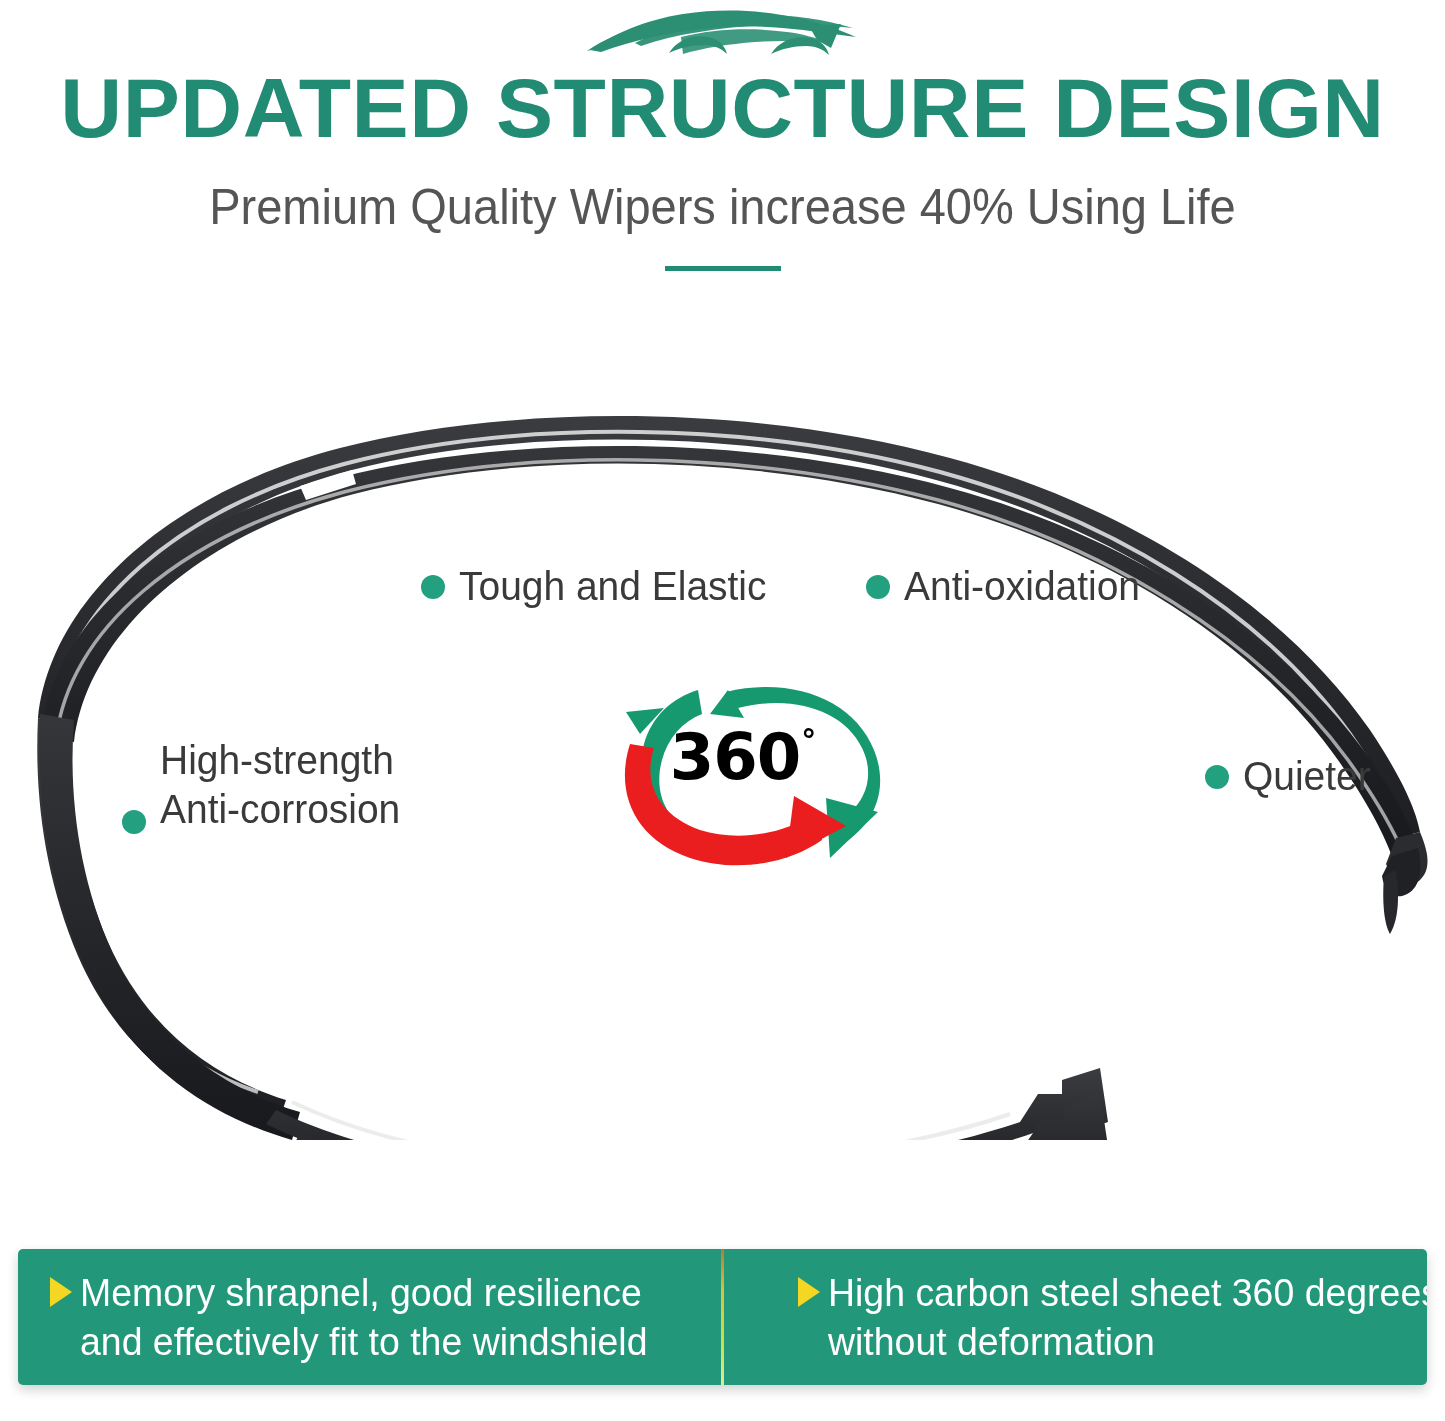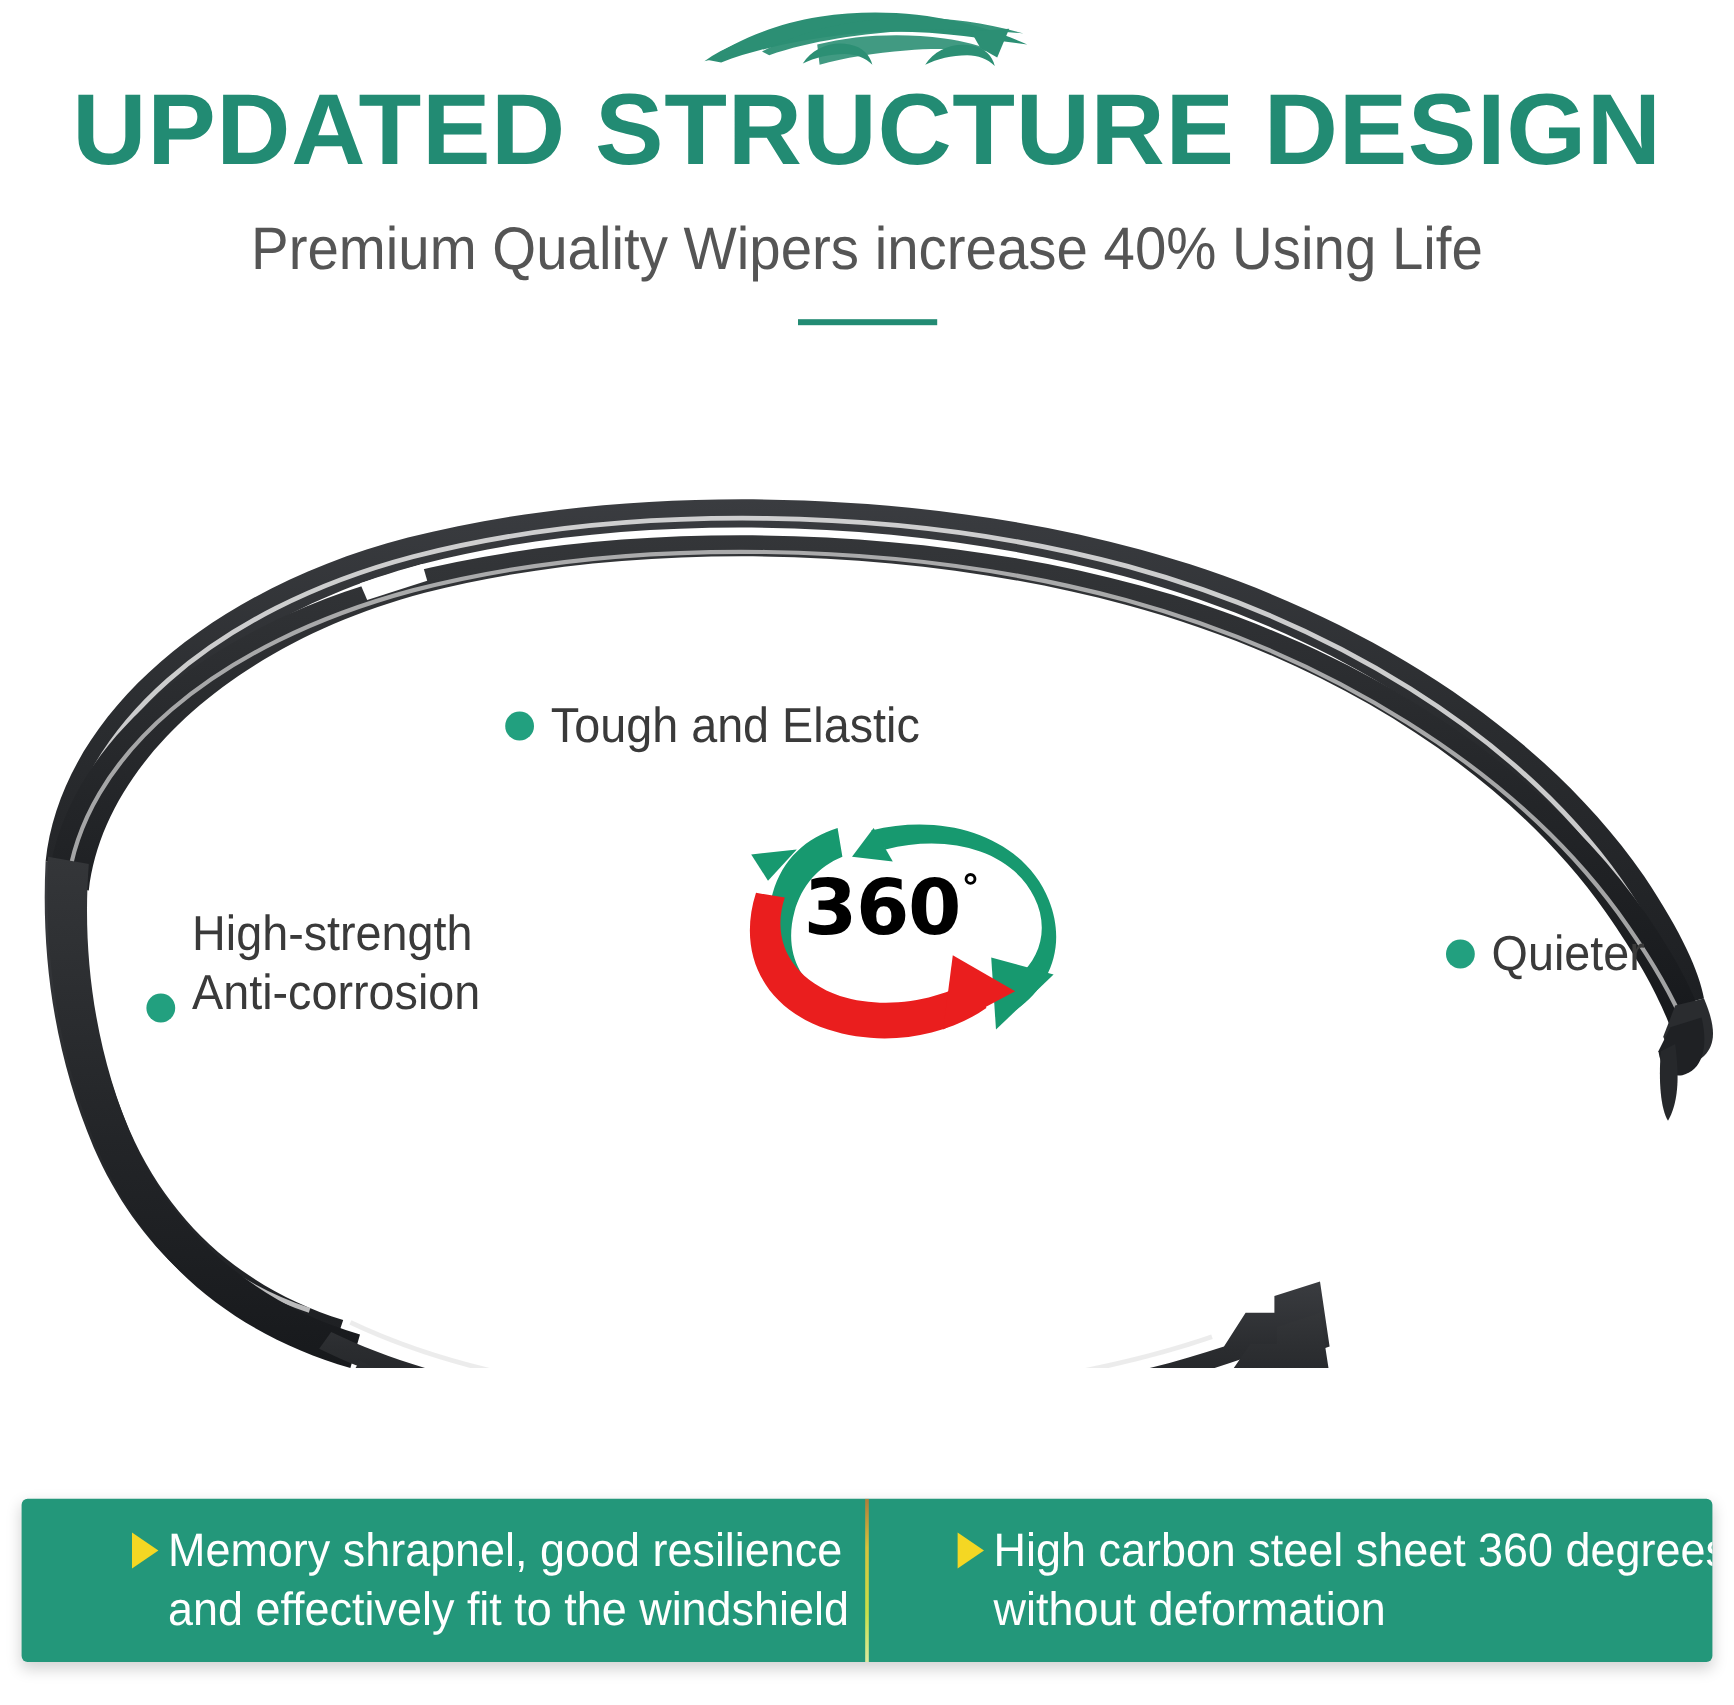--- a/index.html
+++ b/index.html
@@ -60,21 +60,20 @@
   }
   #strip-svg { position:absolute; top:0; left:0; width:1445px; height:740px; }
 
   
   .feature {
     position:absolute;
     display:flex;
     align-items:flex-start;
     gap:14px;
     white-space:nowrap;
-    margin-top:18px;
   }
   .dot {
     width:24px; height:24px;
     border-radius:50%;
     background:#22a07f;
     flex:0 0 auto;
     margin-top:13px;
   }
   .feature-text {
     font-family:"Liberation Sans Narrow","Liberation Sans",sans-serif;
@@ -142,21 +141,21 @@
   #banner-divider {
     position:absolute;
     left:703px; top:0;
     width:3px; height:136px;
     background:linear-gradient(to bottom,#b07c3a 0%,#d6c23c 30%,#c8e04a 70%,#dbe9a0 100%);
   }
   .banner-inner {
     display:flex;
     align-items:flex-start;
     gap:8px;
-    padding-left:92px;
+    padding-left:32px;
     padding-right:10px;
   }
   #banner-right .banner-inner { padding-left:76px; }
   .tri {
     width:0; height:0;
     border-left:22px solid #F4D723;
     border-top:15px solid transparent;
     border-bottom:15px solid transparent;
     flex:0 0 auto;
     margin-top:9px;
@@ -311,20 +310,24 @@
                C 1384 524, 1382 502, 1384 476 Z" fill="#26282b"></path>
     </svg>
 
   </div>
 
   <div class="feature" id="feat-tough">
     <span class="dot"></span>
     <span class="feature-text">Tough and Elastic</span>
   </div>
 
+  <div class="feature" id="feat-anti">
+    <span class="dot"></span>
+    <span class="feature-text">Anti-oxidation</span>
+  </div>
 
   <div class="feature" id="feat-high">
     <span class="dot"></span>
     <span>
       <span class="feature-text" style="display:block;">High-strength</span>
       <span class="feature-text" style="display:block;">Anti-corrosion</span>
     </span>
   </div>
 
   <div class="feature" id="feat-quiet">

